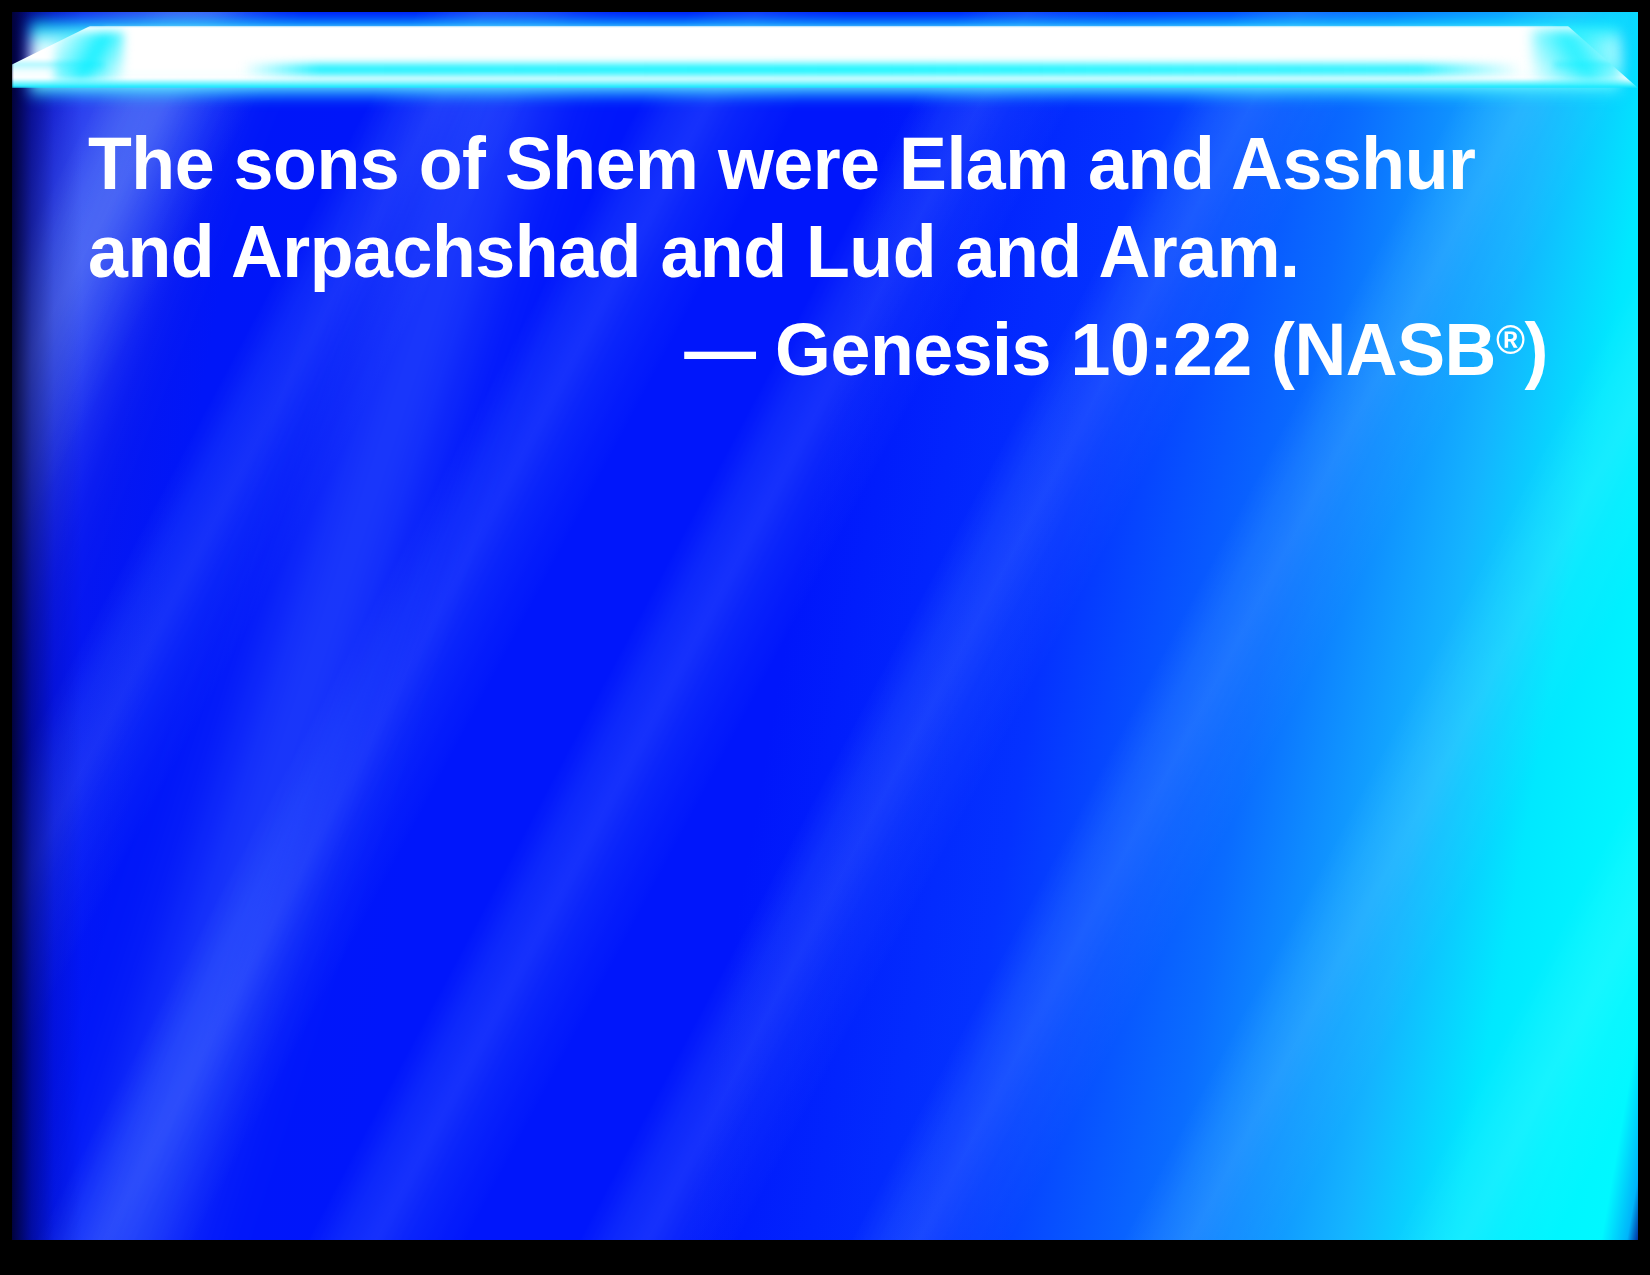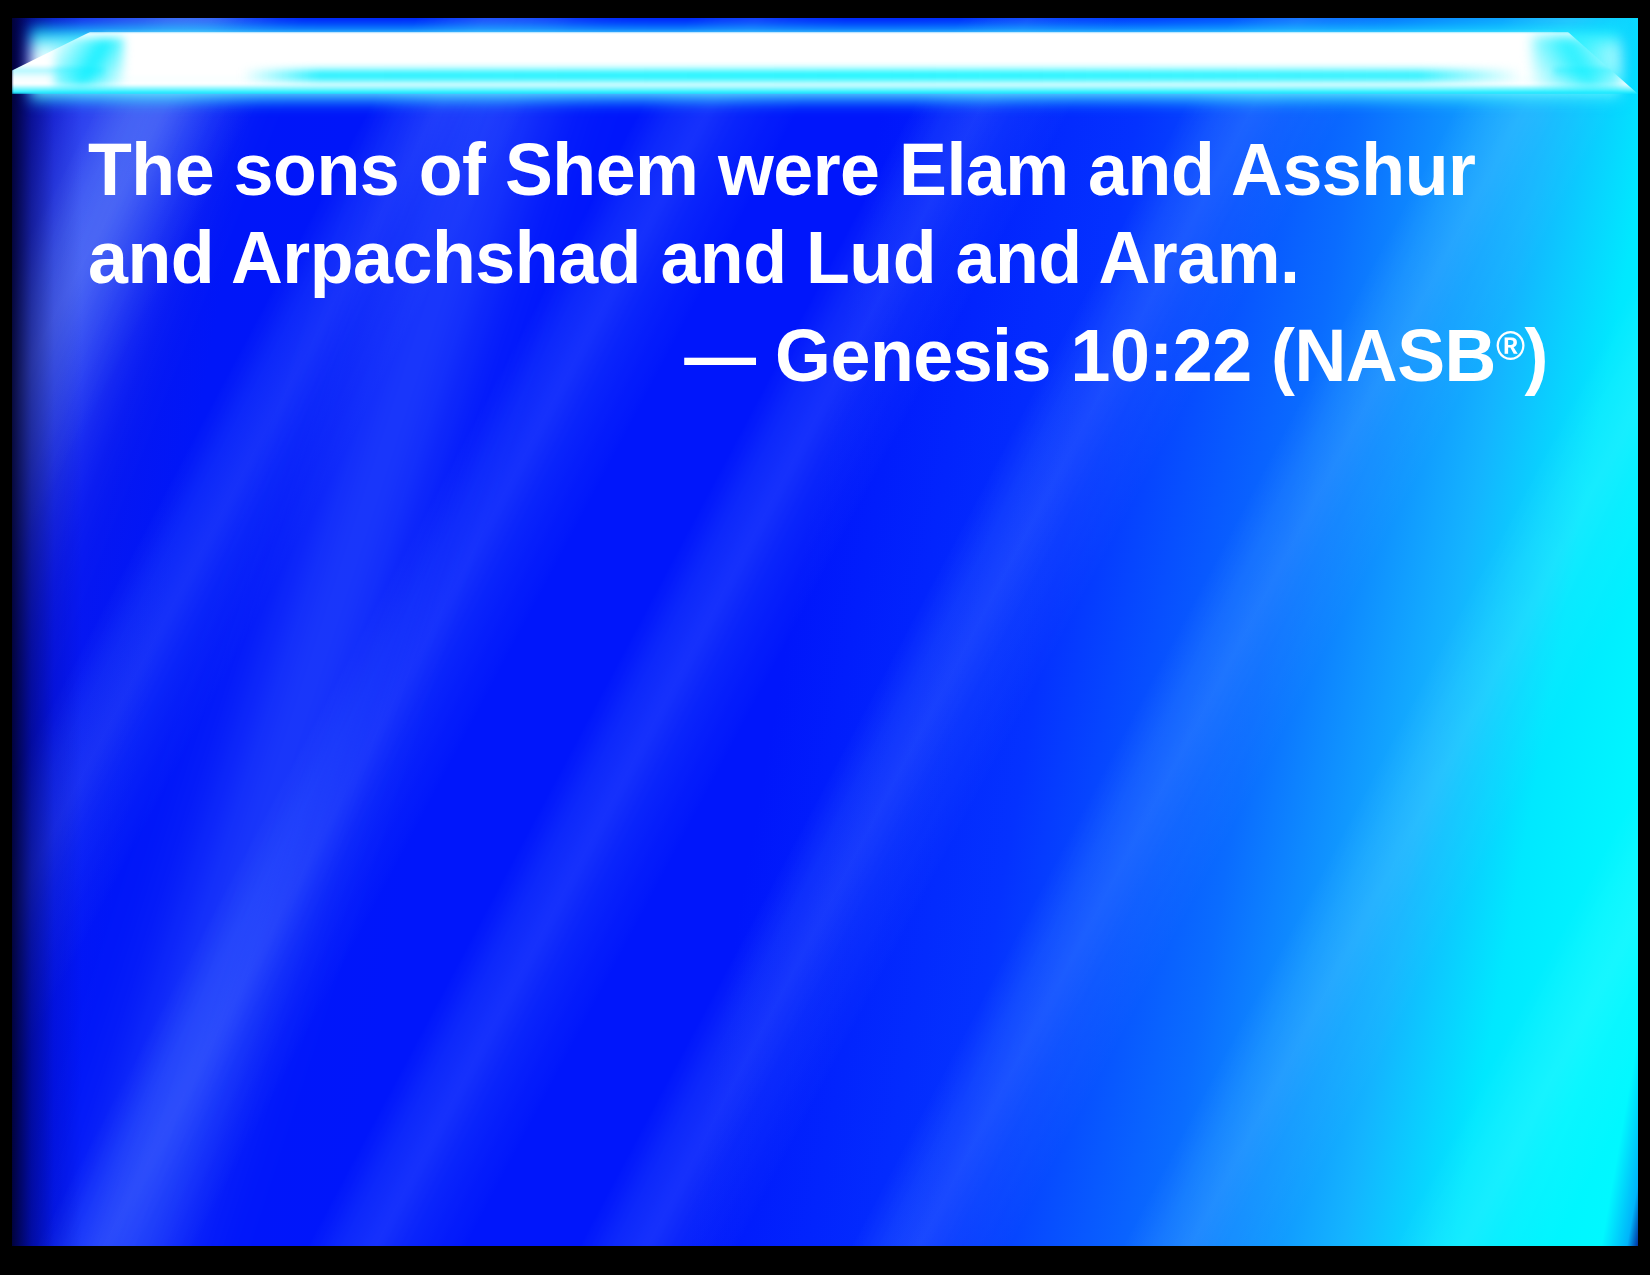--- a/index.html
+++ b/index.html
@@ -21,21 +21,21 @@
     width: 1650px;
     height: 1275px;
     background: #000000;
     overflow: hidden;
   }
 
   
   .slide-canvas {
     position: absolute;
     left: 12px;
-    top: 18px;
+    top: 12px;
     width: 1626px;
     height: 1228px;
     overflow: hidden;
     background: #0015f5;
   }
 
   
   .bg-base {
     position: absolute;
     inset: 0;

